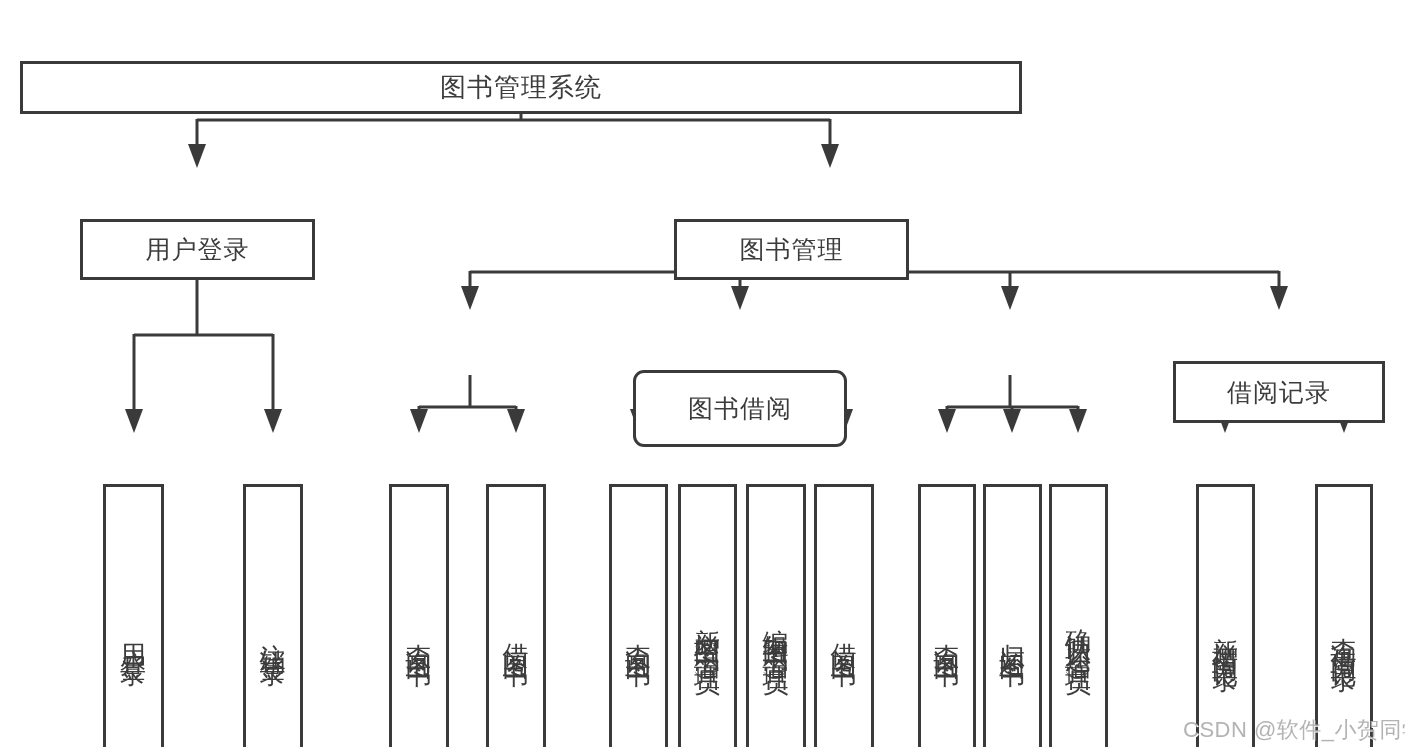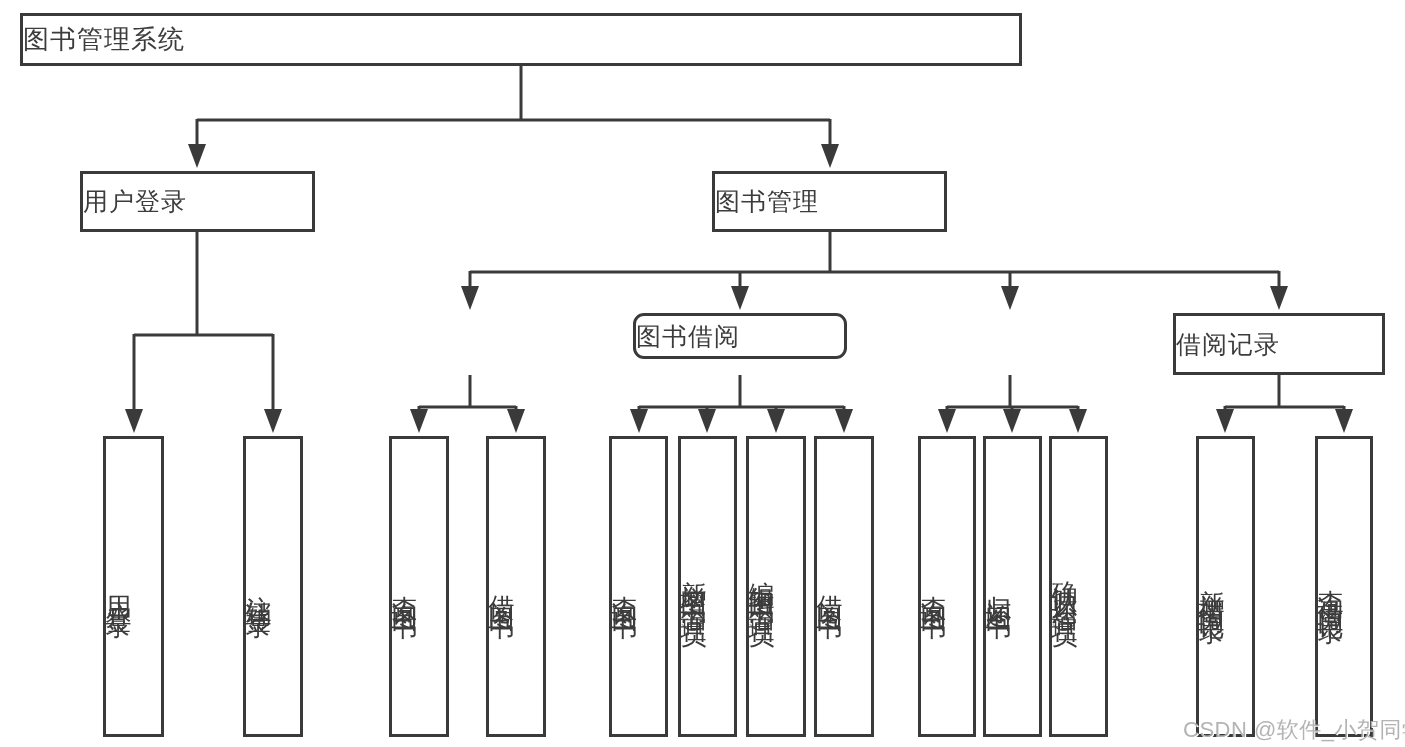--- a/index.html
+++ b/index.html
@@ -21,22 +21,24 @@
     width: 1405px; height: 747px;
     z-index: 1;
   }
   .box {
     position: absolute;
     box-sizing: border-box;
     border: 3px solid #3a3a3a;
     background: #ffffff;
     display: flex;
     align-items: center;
+    justify-content: center;
     color: #3c3c3c;
     z-index: 2;
+    margin-top: 48px;
   }
   .hbox {
     font-size: 25px;
     letter-spacing: 1px;
   }
   .root {
     left: 20px; top: 13px;
     width: 1002px; height: 53px;
     font-size: 26px;
   }
@@ -139,25 +141,25 @@
     </g>
   </svg>
 
   <div class="box root hbox">
     <span>图书管理系统</span>
   </div>
 
   <div class="box hbox" style="left:80px; top:171px; width:235px; height:61px;">
     <span>用户登录</span>
   </div>
-  <div class="box hbox" style="left:712px; top:171px; width:235px; height:61px;">
+  <div class="box hbox" style="left:674px; top:171px; width:235px; height:61px;">
     <span>图书管理</span>
   </div>
 
-  <div class="box hbox" style="left:633px; top:313px; width:214px; height:46px;border-radius:11px;">
+  <div class="box hbox" style="left:633px; top:322px; width:214px; height:77px;border-radius:11px;">
     <span>图书借阅</span>
   </div>
   <div class="box hbox" style="left:1173px; top:313px; width:212px; height:62px;font-family:Liberation Mono, monospace;">
     <span>借阅记录</span>
   </div>
 
   <div class="box leaf" style="left:103px; width:61px;">
     <span class="vtext">用户登录</span>
   </div>
   <div class="box leaf" style="left:243px; width:60px;">

